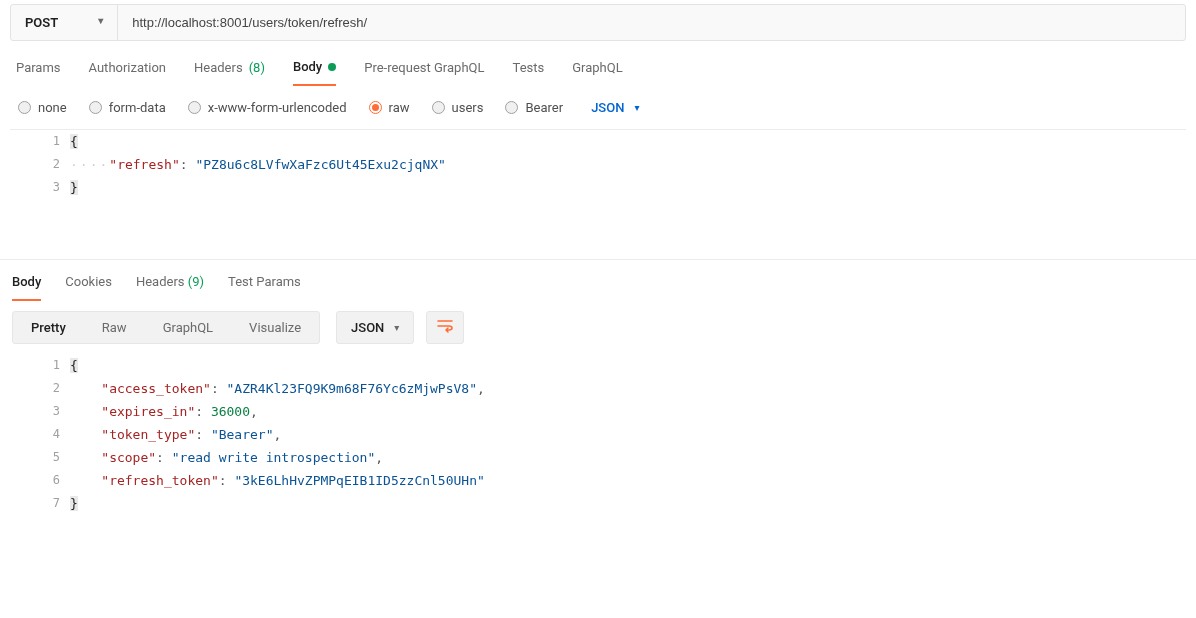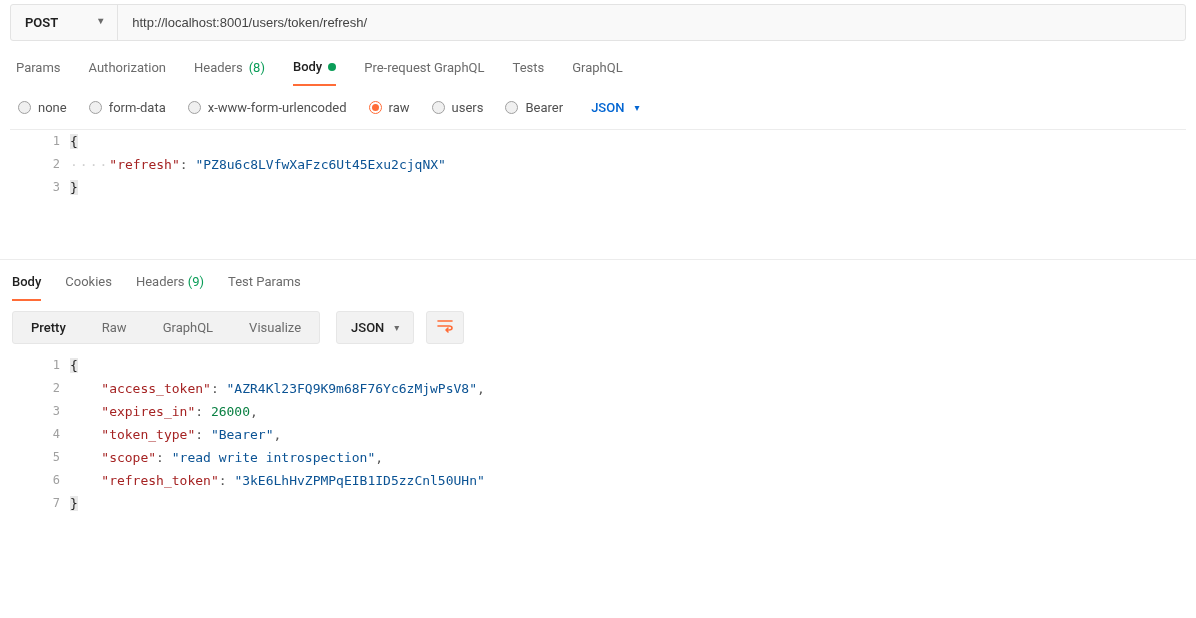--- a/index.html
+++ b/index.html
@@ -293,21 +293,21 @@
   <div class="editor-row">
     <div class="gutter">1</div>
     <div class="code-line"><span class="brace-hl">{</span></div>
   </div>
   <div class="editor-row">
     <div class="gutter">2</div>
     <div class="code-line">    <span class="tok-key">"access_token"</span><span class="tok-punc">: </span><span class="tok-str">"AZR4Kl23FQ9K9m68F76Yc6zMjwPsV8"</span><span class="tok-punc">,</span></div>
   </div>
   <div class="editor-row">
     <div class="gutter">3</div>
-    <div class="code-line">    <span class="tok-key">"expires_in"</span><span class="tok-punc">: </span><span class="tok-num">26000</span><span class="tok-punc">,</span></div>
+    <div class="code-line">    <span class="tok-key">"expires_in"</span><span class="tok-punc">: </span><span class="tok-num">36000</span><span class="tok-punc">,</span></div>
   </div>
   <div class="editor-row">
     <div class="gutter">4</div>
     <div class="code-line">    <span class="tok-key">"token_type"</span><span class="tok-punc">: </span><span class="tok-str">"Bearer"</span><span class="tok-punc">,</span></div>
   </div>
   <div class="editor-row">
     <div class="gutter">5</div>
     <div class="code-line">    <span class="tok-key">"scope"</span><span class="tok-punc">: </span><span class="tok-str">"read write introspection"</span><span class="tok-punc">,</span></div>
   </div>
   <div class="editor-row">

